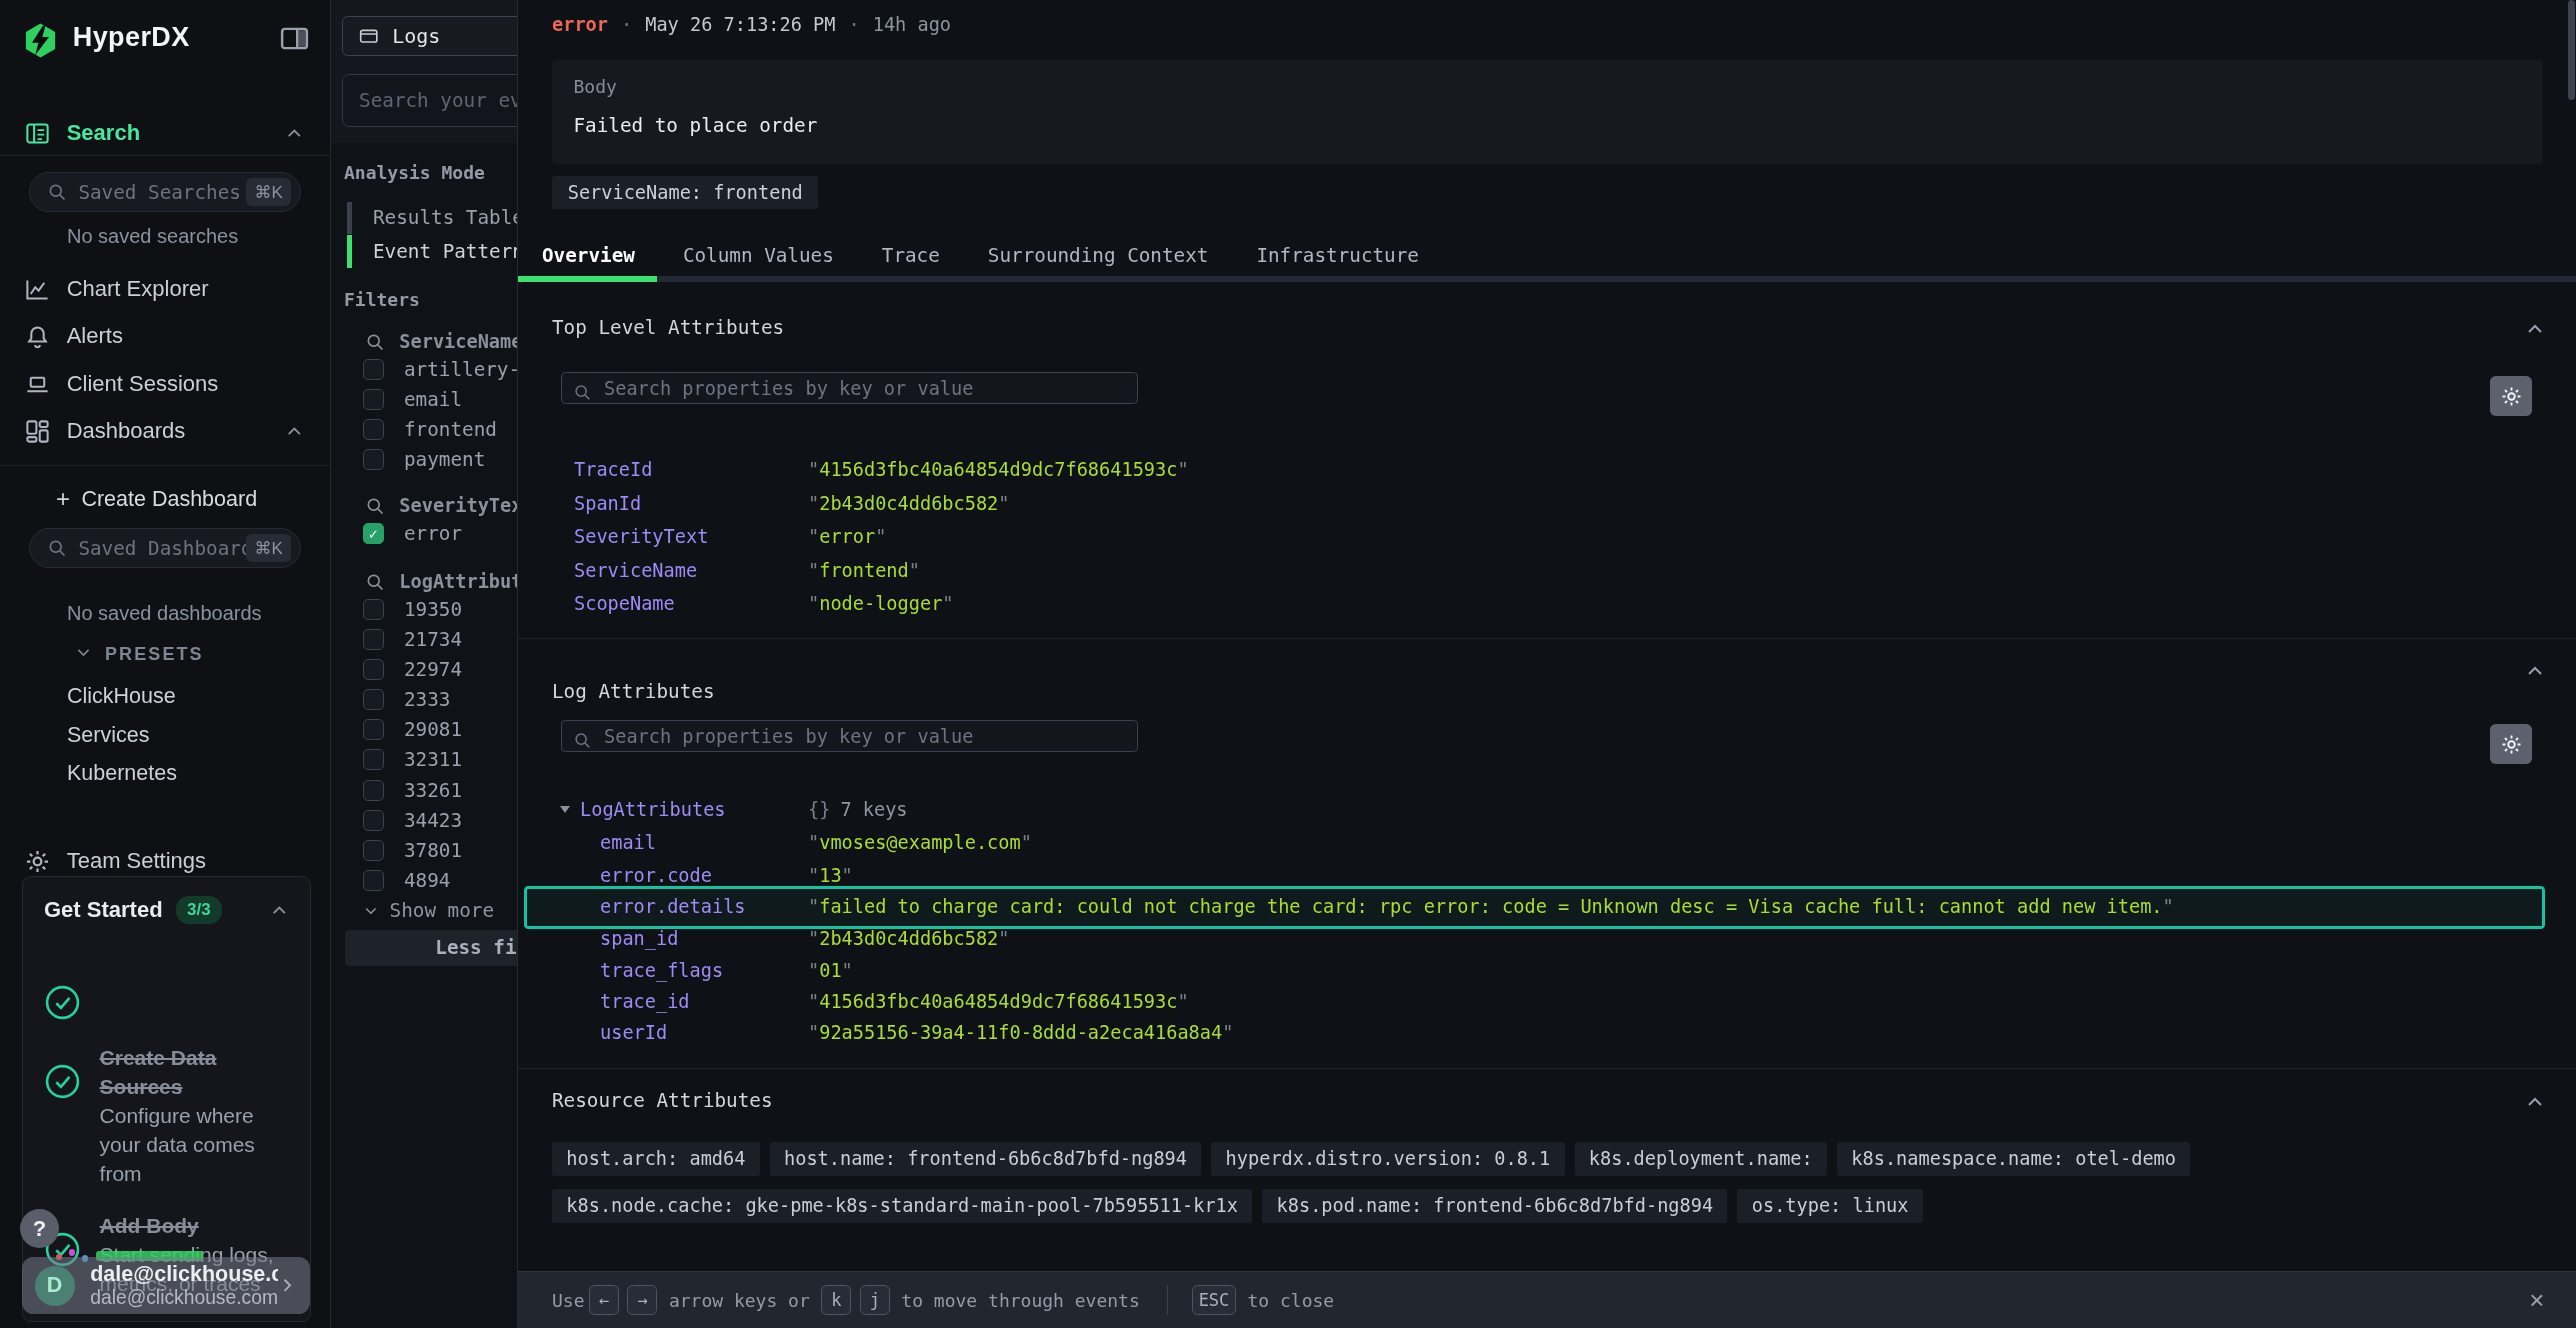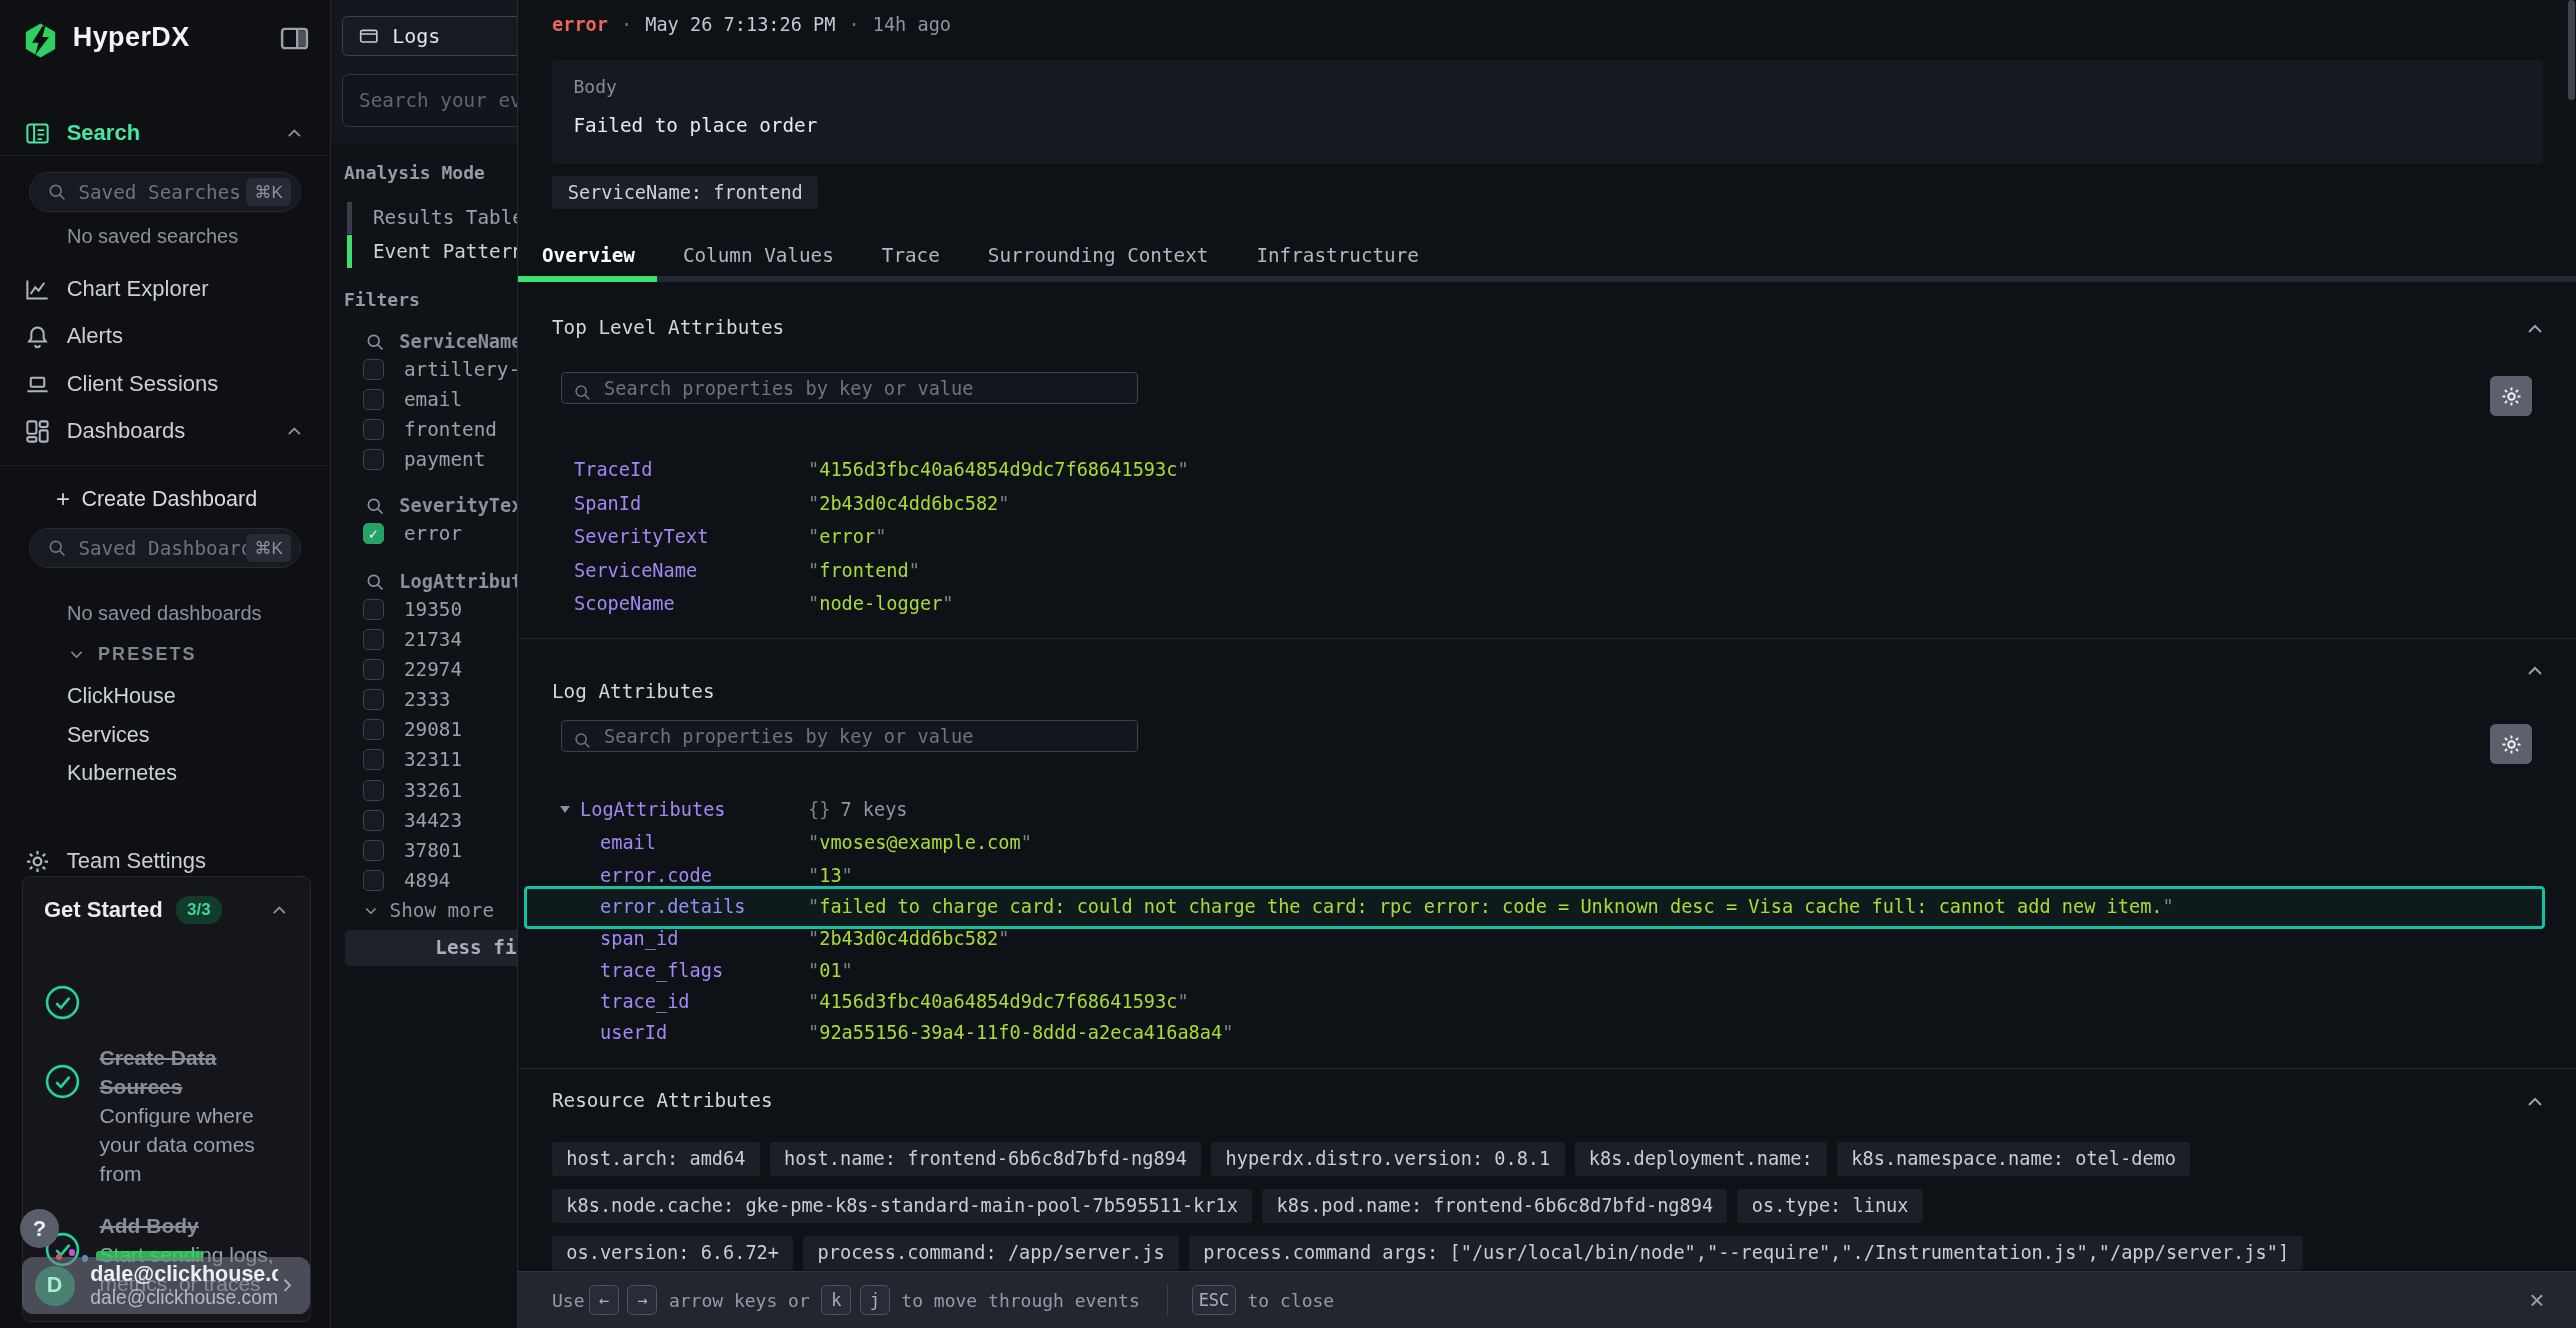--- a/index.html
+++ b/index.html
@@ -30,21 +30,21 @@
   .navrow .chev{margin-left:auto;margin-right:26px;width:18.6px;height:18.6px;color:#8b919c}
   .sb-div{left:0;right:0;height:0.7px;background:#1d2127}
   .pill{left:29px;right:29px;height:40px;background:#171a21;border:0.7px solid #262b34;border-radius:20px;display:flex;align-items:center;padding:0 8.6px 0 17px}
   .pill .ic{width:20px;height:20px;color:#6d747f;flex:none}
   .pill .ph{flex:1;margin-left:11.4px;font-family:var(--mono);font-size:19.3px;color:#6d747f;white-space:nowrap;overflow:hidden}
   .kbdchip{background:#262b35;border-radius:5.7px;padding:3.6px 8.6px;font-family:var(--sans);font-size:17px;color:#8d949f}
   .note{left:67px;font-size:20px;color:#8a92a0}
   .create-row{left:56px;display:flex;align-items:center;cursor:pointer}
   .create-row .plus{font-size:24px;color:#d0d5dc;margin-right:11.4px}
   .create-row .lbl{font-size:21.5px;color:#d8dce2}
-  .presets-row{left:68px;display:flex;align-items:center;color:#7d8692;cursor:pointer}
+  .presets-row{left:75px;display:flex;align-items:flex-start;color:#7d8692;cursor:pointer}
   .presets-row .chev{width:17px;height:17px;margin-right:13px}
   .presets-row .lbl{font-size:18px;font-weight:bold;letter-spacing:2.1px}
   .preset-item{left:67px;font-size:21.5px;color:#ccd2da;cursor:pointer}
   
   .gs-card{left:21.5px;right:18.6px;top:876px;bottom:5.7px;background:#14161c;border:0.7px solid #262a32;border-radius:8.6px;padding:18.6px 21.5px 0 21.5px;overflow:hidden}
   .gs-head{display:flex;align-items:center}
   .gs-title{font-size:22px;font-weight:bold;color:#e9ecf0}
   .gs-badge{margin-left:13px;background:#123b2c;color:#3ed598;font-size:17px;font-weight:bold;border-radius:13px;padding:4.3px 11.4px}
   .gs-head .chev{margin-left:auto;width:18.6px;height:18.6px;color:#8b919c}
   .gs-item{display:flex;margin-top:23px}
@@ -599,25 +599,20 @@
       <span class="rchip">host.name: frontend-6b6c8d7bfd-ng894</span>
       <span class="rchip">hyperdx.distro.version: 0.8.1</span>
       <span class="rchip">k8s.deployment.name:</span>
       <span class="rchip">k8s.namespace.name: otel-demo</span>
     </div>
     <div class="abs chip-row" style="top:1189px">
       <span class="rchip">k8s.node.cache: gke-pme-k8s-standard-main-pool-7b595511-kr1x</span>
       <span class="rchip">k8s.pod.name: frontend-6b6c8d7bfd-ng894</span>
       <span class="rchip">os.type: linux</span>
     </div>
-    <div class="abs chip-row" style="top:1236px">
-      <span class="rchip">os.version: 6.6.72+</span>
-      <span class="rchip">process.command: /app/server.js</span>
-      <span class="rchip">process.command args: ["/usr/local/bin/node","--require","./Instrumentation.js","/app/server.js"]</span>
-    </div>
 
     <div class="abs footer">
       <span>Use</span>
       <span class="kbd">←</span>
       <span class="kbd">→</span>
       <span class="gap">arrow keys or</span>
       <span class="kbd">k</span>
       <span class="kbd">j</span>
       <span class="gap">to move through events</span>
       <span class="vdiv"></span>

